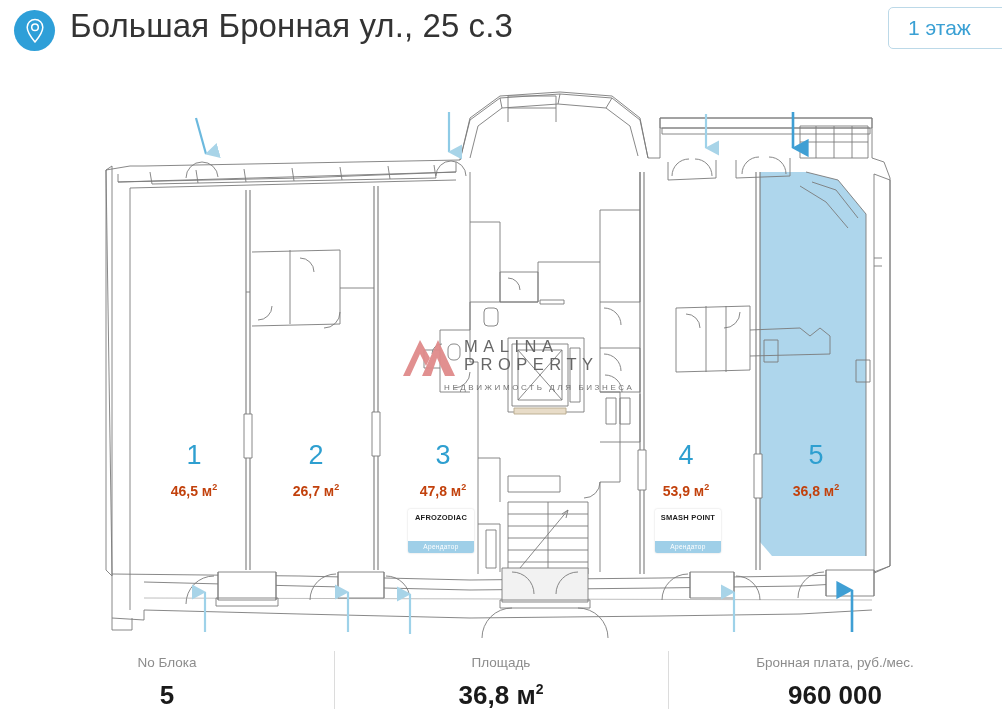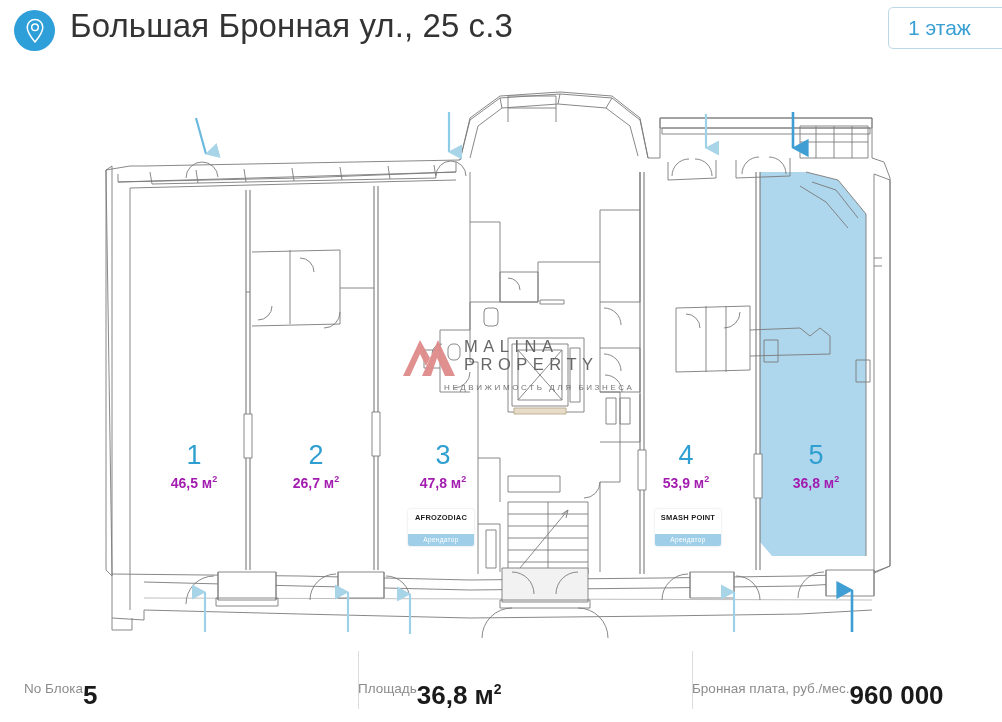--- a/index.html
+++ b/index.html
@@ -48,34 +48,34 @@
 
   
   .unit-label {
     position: absolute; text-align: center; width: 120px;
   }
   .unit-num {
     font-size: 27px; color: #2e9fd0; line-height: 1;
     font-weight: 400;
   }
   .unit-area {
-    font-size: 14px; color: #a21caf; font-weight: bold;
-    margin-top: 6px; line-height: 1; white-space: nowrap;
+    font-size: 14px; color: #c2410c; font-weight: bold;
+    margin-top: 14px; line-height: 1; white-space: nowrap;
   }
   .unit-area sup { font-size: 9px; vertical-align: super; }
 
   .tenant {
     position: absolute; width: 66px;
     background: #ffffff; border-radius: 2px;
     box-shadow: 0 0 2px rgba(0,0,0,.18);
     overflow: hidden; text-align: center;
   }
   .tenant .t-name {
     font-size: 7.5px; font-weight: bold; color: #1d1d1d;
-    padding: 5px 2px 12px; letter-spacing: .2px; line-height: 1;
+    padding: 5px 2px 19px; letter-spacing: .2px; line-height: 1;
     white-space: nowrap; overflow: hidden;
   }
   .tenant .t-role {
     background: #9fcfe8; color: #ffffff; font-size: 6.5px;
     padding: 3px 2px; letter-spacing: .3px; line-height: 1;
   }
 
   
   .watermark {
     position: absolute; left: 400px; top: 272px;
@@ -93,24 +93,23 @@
     margin-top: 5px; white-space: nowrap; padding-left: 44px;
   }
 
   
   .footer {
     position: absolute; left: 0; top: 645px; width: 1002px; height: 77px;
     display: flex;
   }
   .f-col {
     flex: 1 1 0; position: relative;
-    display: flex; flex-direction: row;
+    display: flex; flex-direction: column;
     align-items: center; justify-content: flex-start;
     padding-top: 11px;
-    margin-left: 24px;
   }
   .f-col + .f-col::before {
     content: ""; position: absolute; left: 0; top: 6px;
     width: 1px; height: 58px; background: #dcdcdc;
   }
   .f-label { font-size: 13.5px; color: #8c8c8c; line-height: 1; white-space: nowrap; }
   .f-value {
     font-size: 26px; color: #1a1a1a; font-weight: bold;
     margin-top: 12px; line-height: 1; white-space: nowrap;
   }

